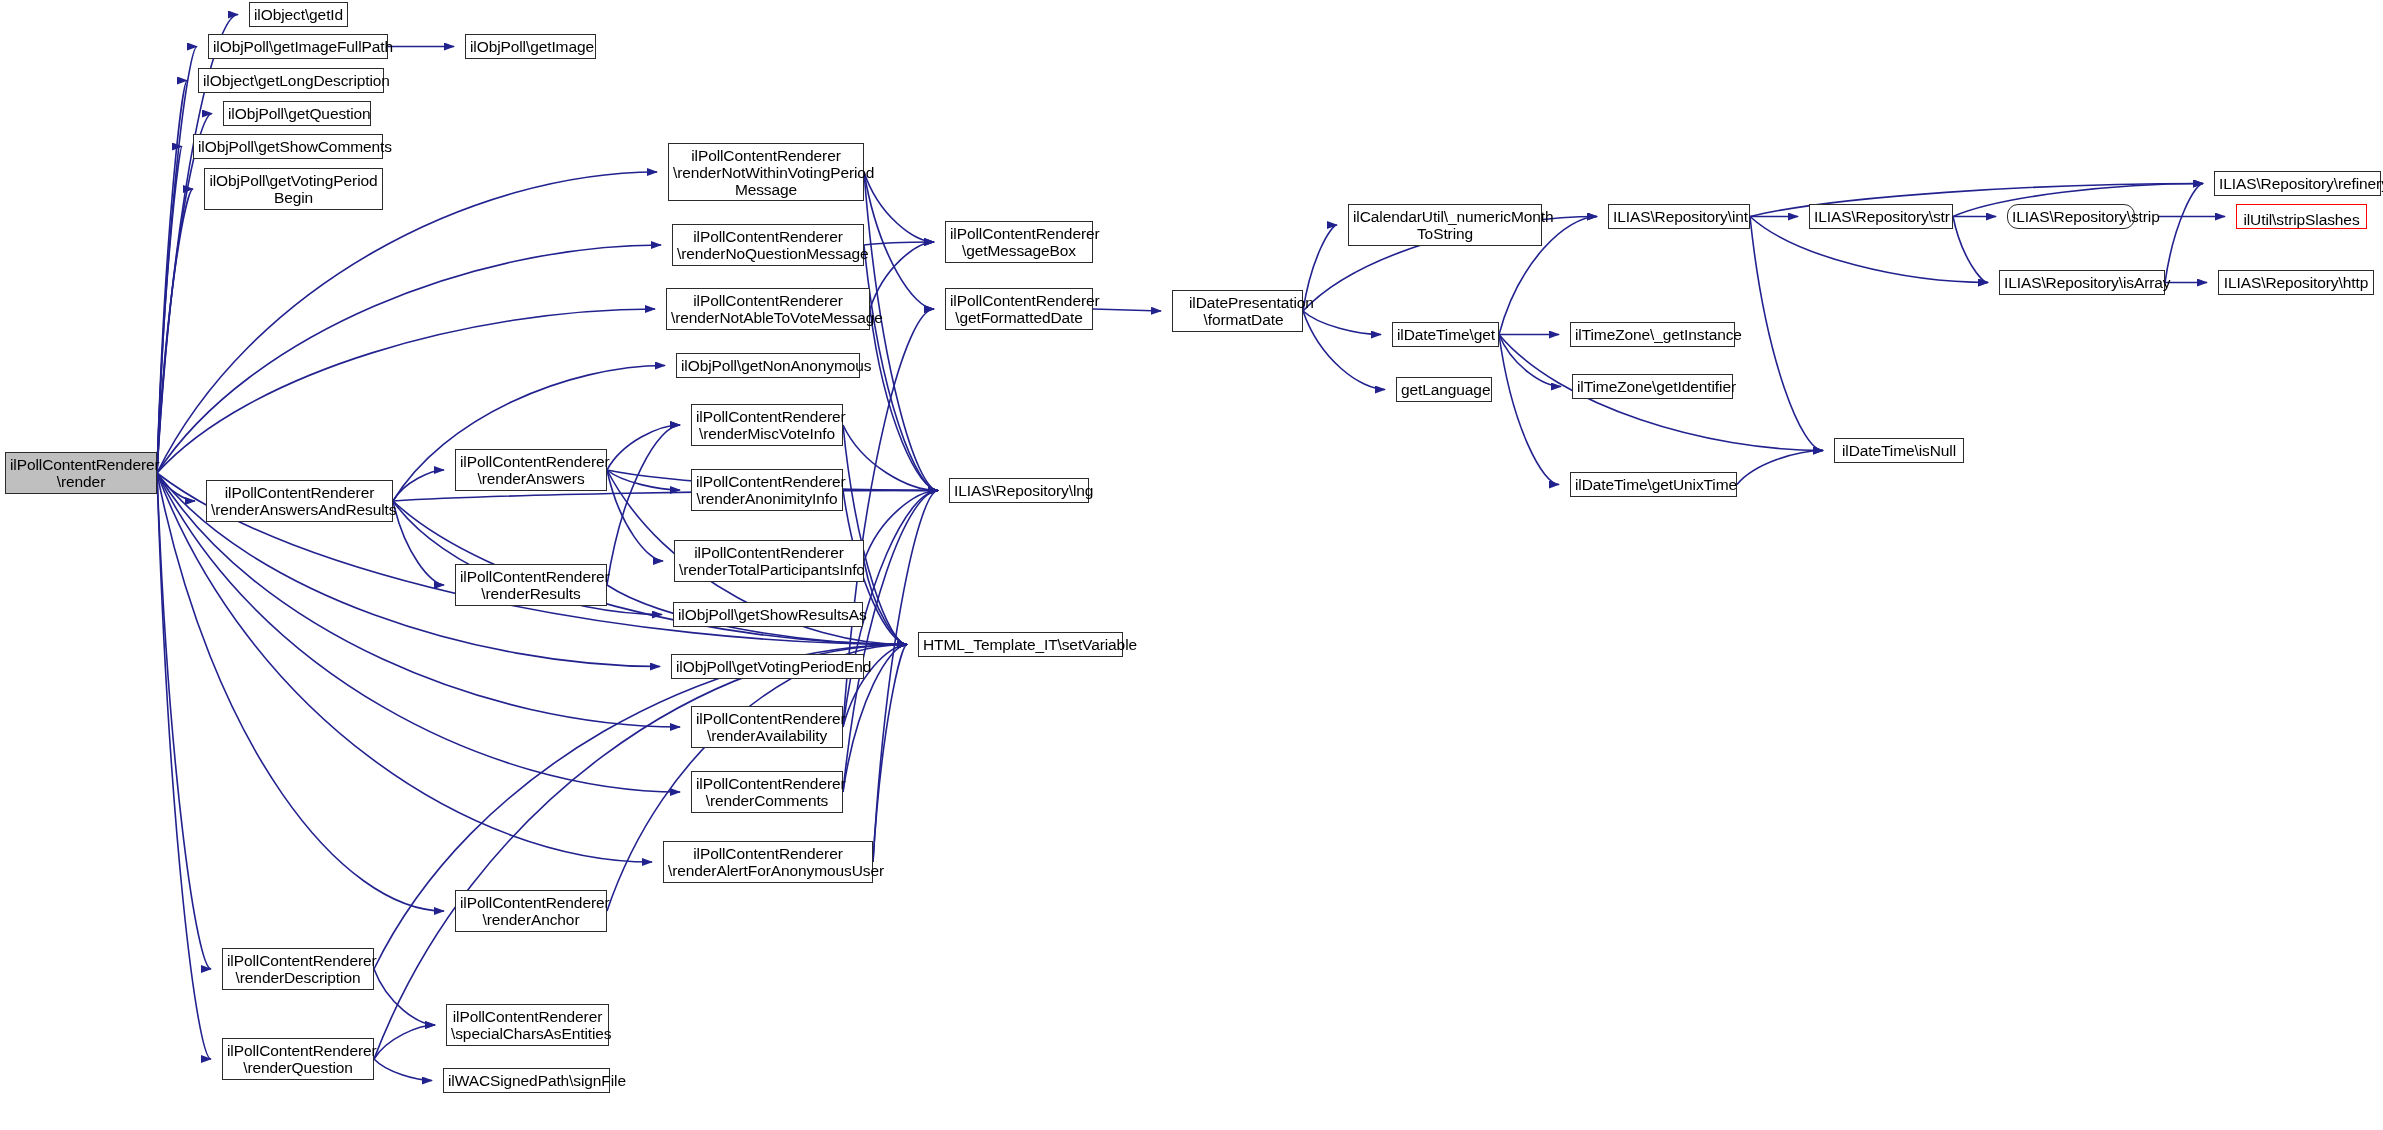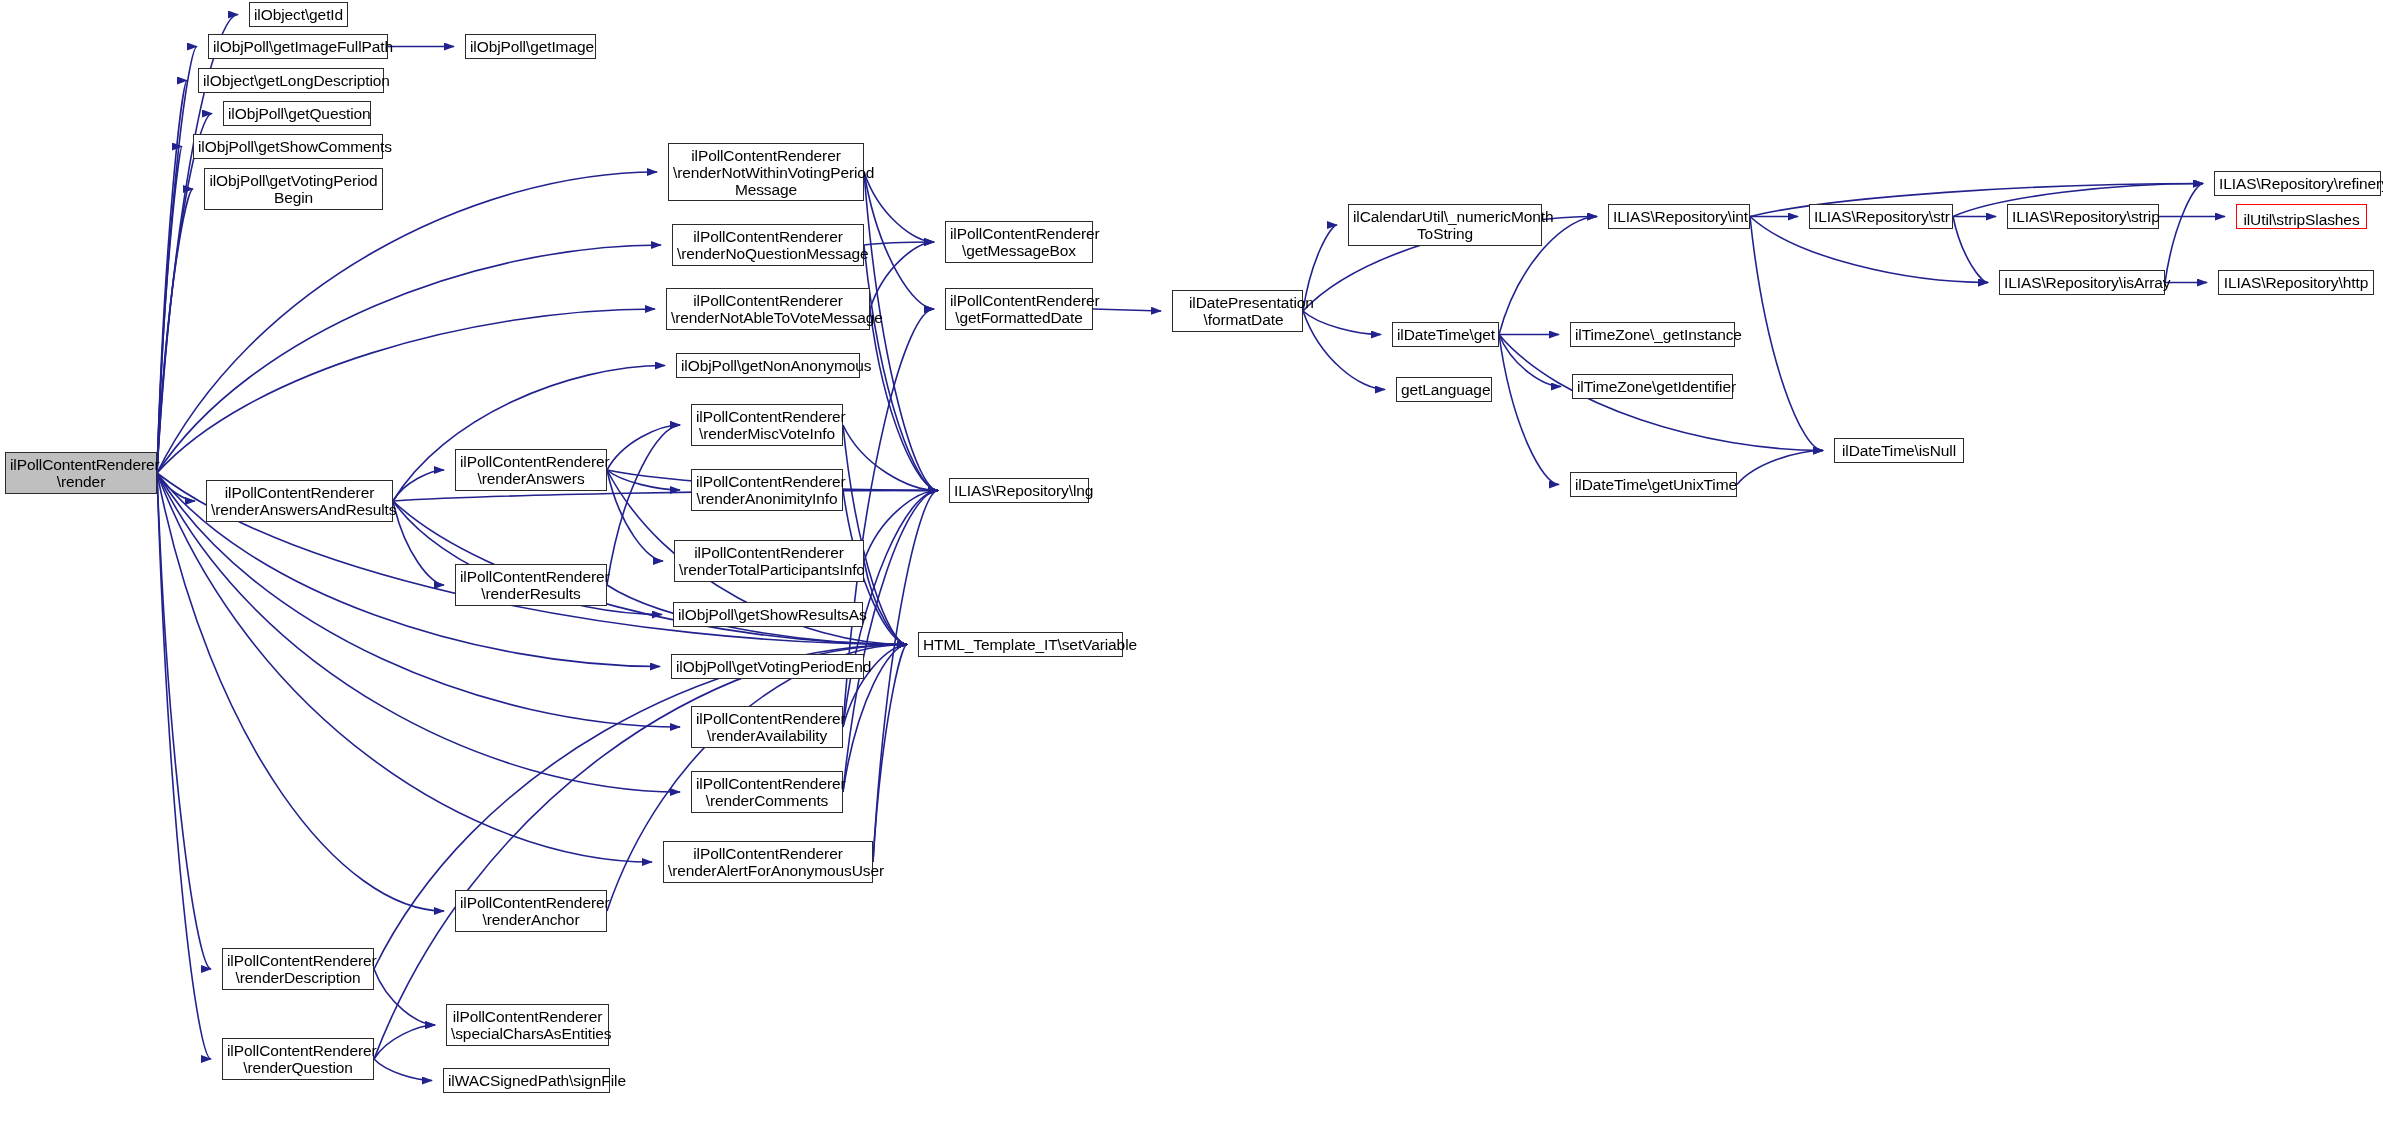--- a/index.html
+++ b/index.html
@@ -166,19 +166,19 @@
       <div class="node" style="left: 1348px; top: 204px; width: 194px; height: 42px;"><span class="lbl">ilCalendarUtil\_numericMonth
 ToString</span></div>
       <div class="node" style="left: 1392px; top: 322px; width: 107px; height: 25px;"><span class="lbl">ilDateTime\get</span></div>
       <div class="node" style="left: 1396px; top: 377px; width: 96px; height: 25px;"><span class="lbl">getLanguage</span></div>
       <div class="node" style="left: 1570px; top: 322px; width: 165px; height: 25px;"><span class="lbl">ilTimeZone\_getInstance</span></div>
       <div class="node" style="left: 1572px; top: 374px; width: 161px; height: 25px;"><span class="lbl">ilTimeZone\getIdentifier</span></div>
       <div class="node" style="left: 1570px; top: 472px; width: 167px; height: 25px;"><span class="lbl">ilDateTime\getUnixTime</span></div>
       <div class="node" style="left: 1834px; top: 438px; width: 130px; height: 25px;"><span class="lbl">ilDateTime\isNull</span></div>
       <div class="node" style="left: 1608px; top: 204px; width: 142px; height: 25px;"><span class="lbl">ILIAS\Repository\int</span></div>
       <div class="node" style="left: 1809px; top: 204px; width: 144px; height: 25px;"><span class="lbl">ILIAS\Repository\str</span></div>
-      <div class="node" style="left: 2007px; top: 204px; width: 152px; height: 25px;"><span class="lbl">ILIAS\Repository\strip</span></div>
+      <div class="node" style="left: 2007px; top: 204px; width: 128px; height: 25px; border-radius: 11px;"><span class="lbl">ILIAS\Repository\strip</span></div>
       <div class="node" style="left: 1999px; top: 270px; width: 166px; height: 25px;"><span class="lbl">ILIAS\Repository\isArray</span></div>
       <div class="node" style="left: 2214px; top: 171px; width: 167px; height: 25px;"><span class="lbl">ILIAS\Repository\refinery</span></div>
       <div class="node alert" style="left: 2236px; top: 204px; width: 131px; height: 25px;"><span class="lbl">ilUtil\stripSlashes</span></div>
       <div class="node" style="left: 2218px; top: 270px; width: 156px; height: 25px;"><span class="lbl">ILIAS\Repository\http</span></div>
     </div>
 </div>
 
 </body></html>

